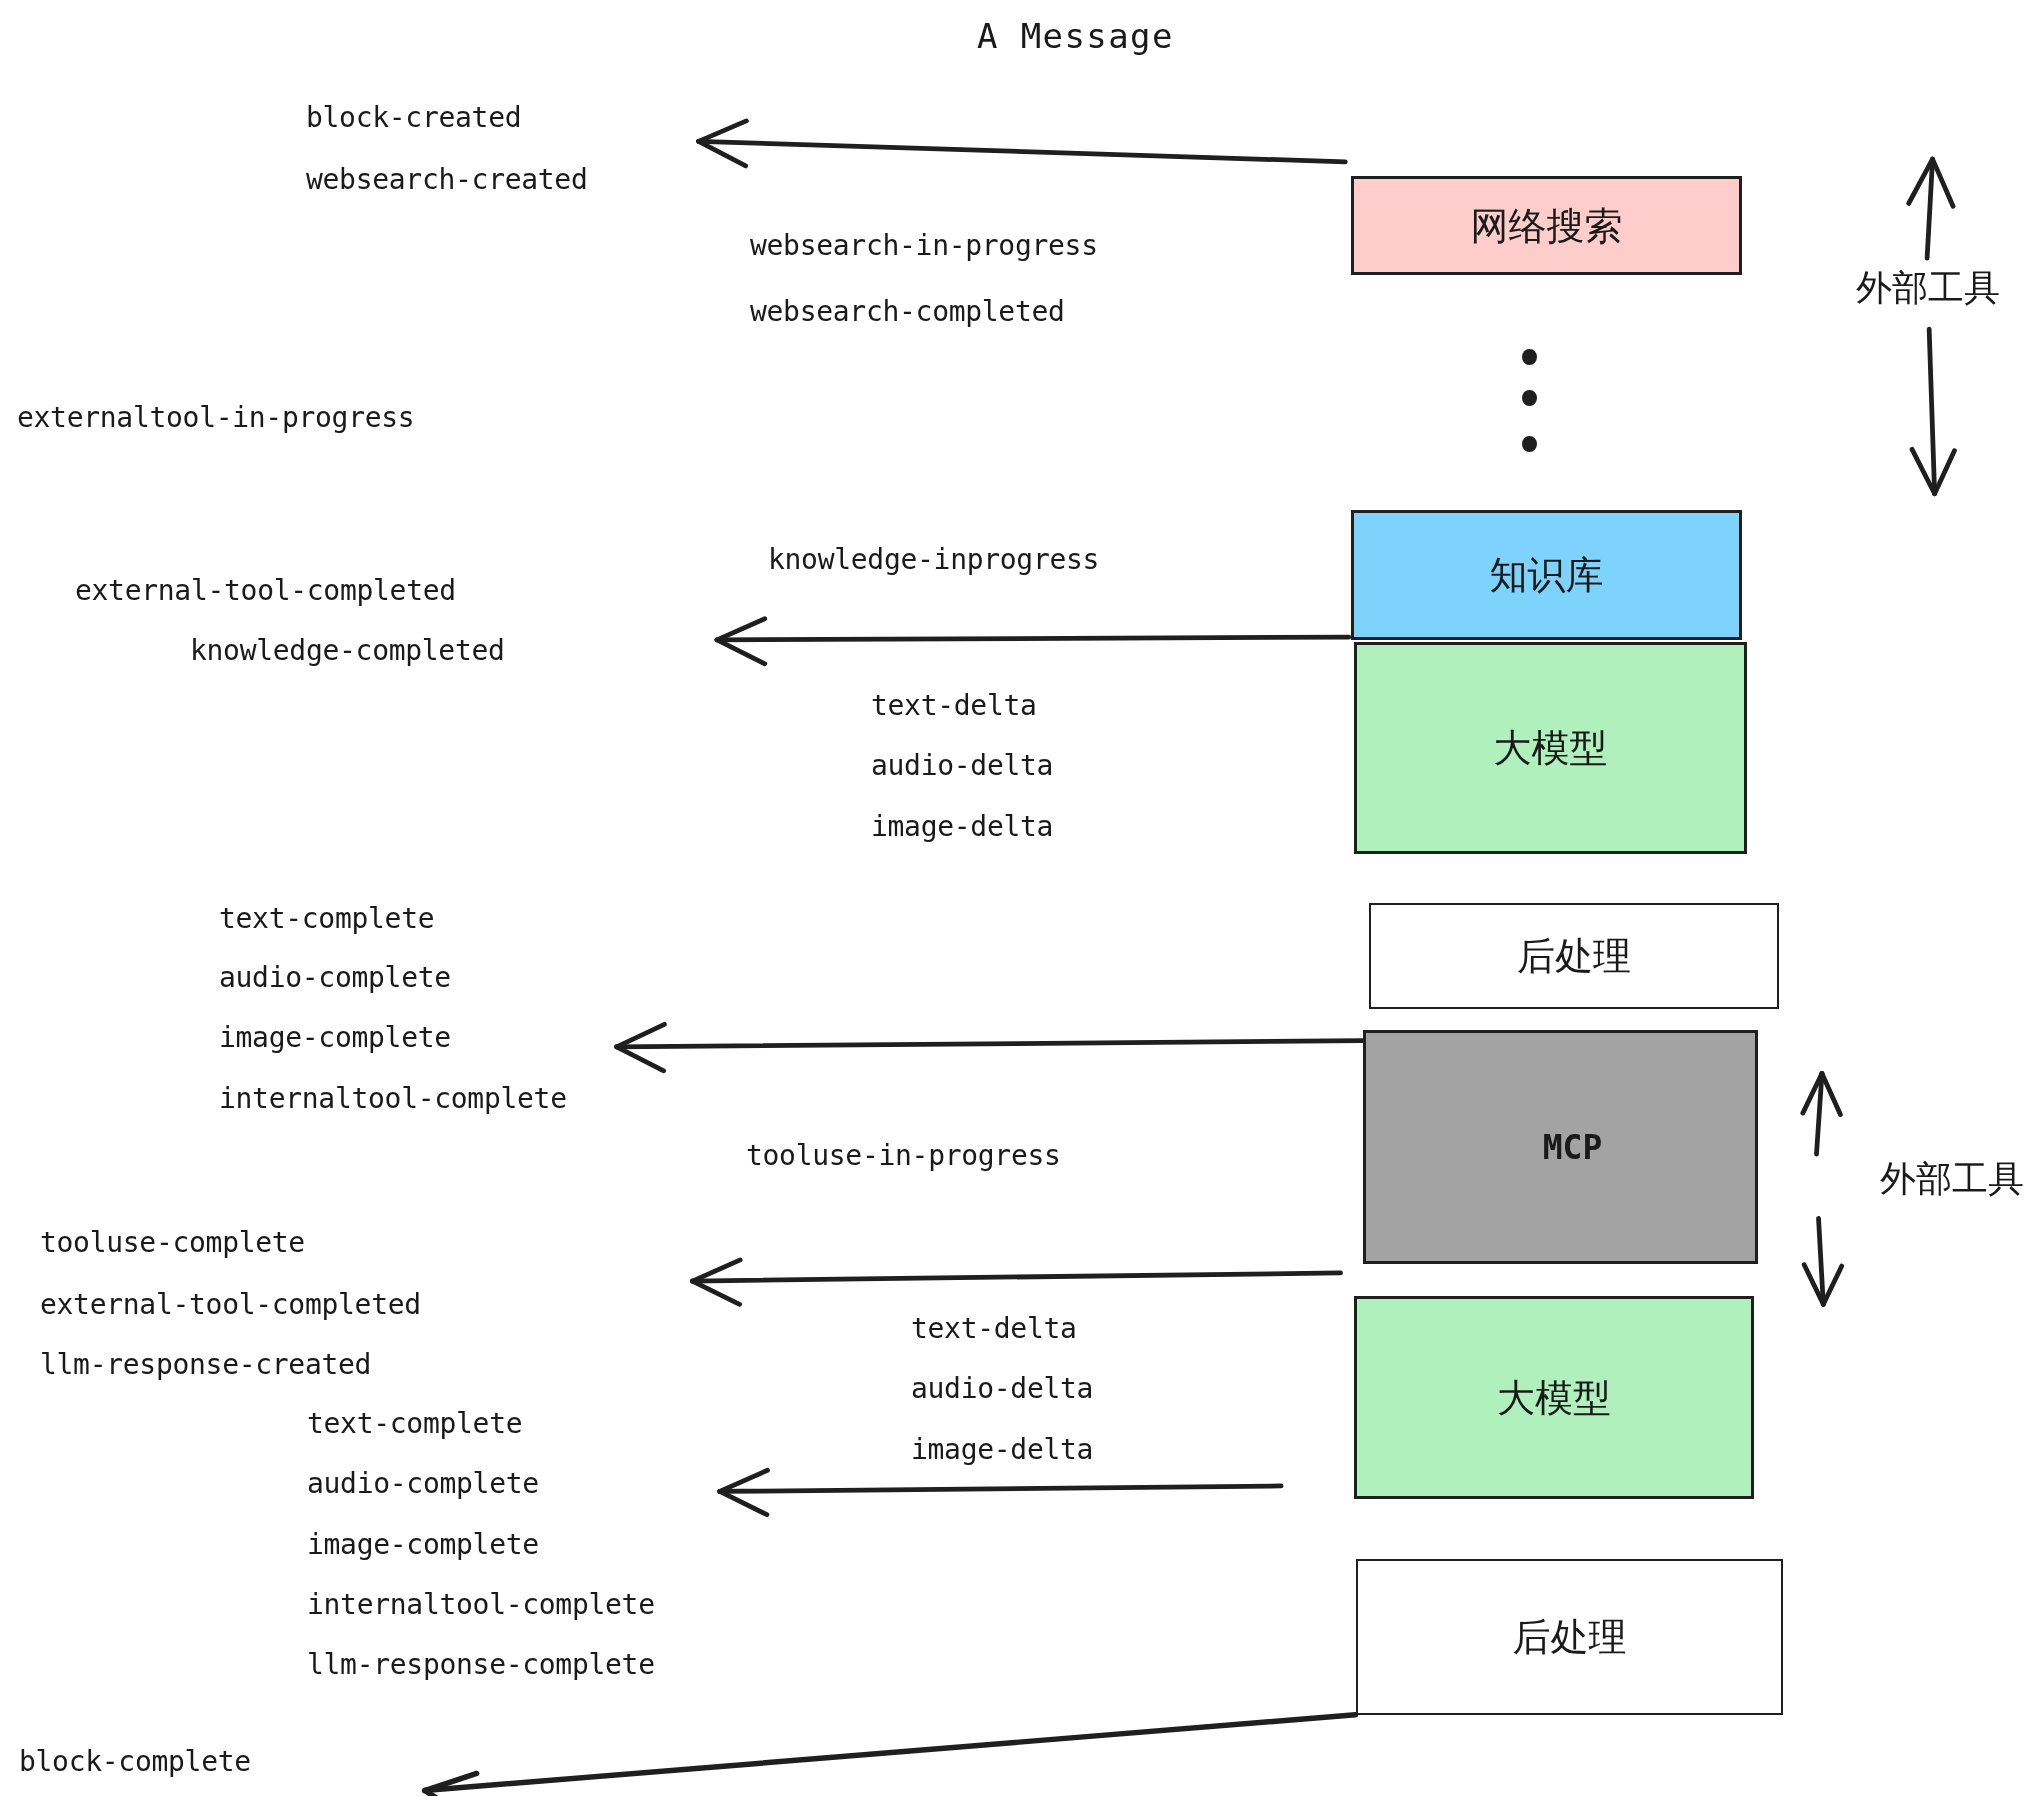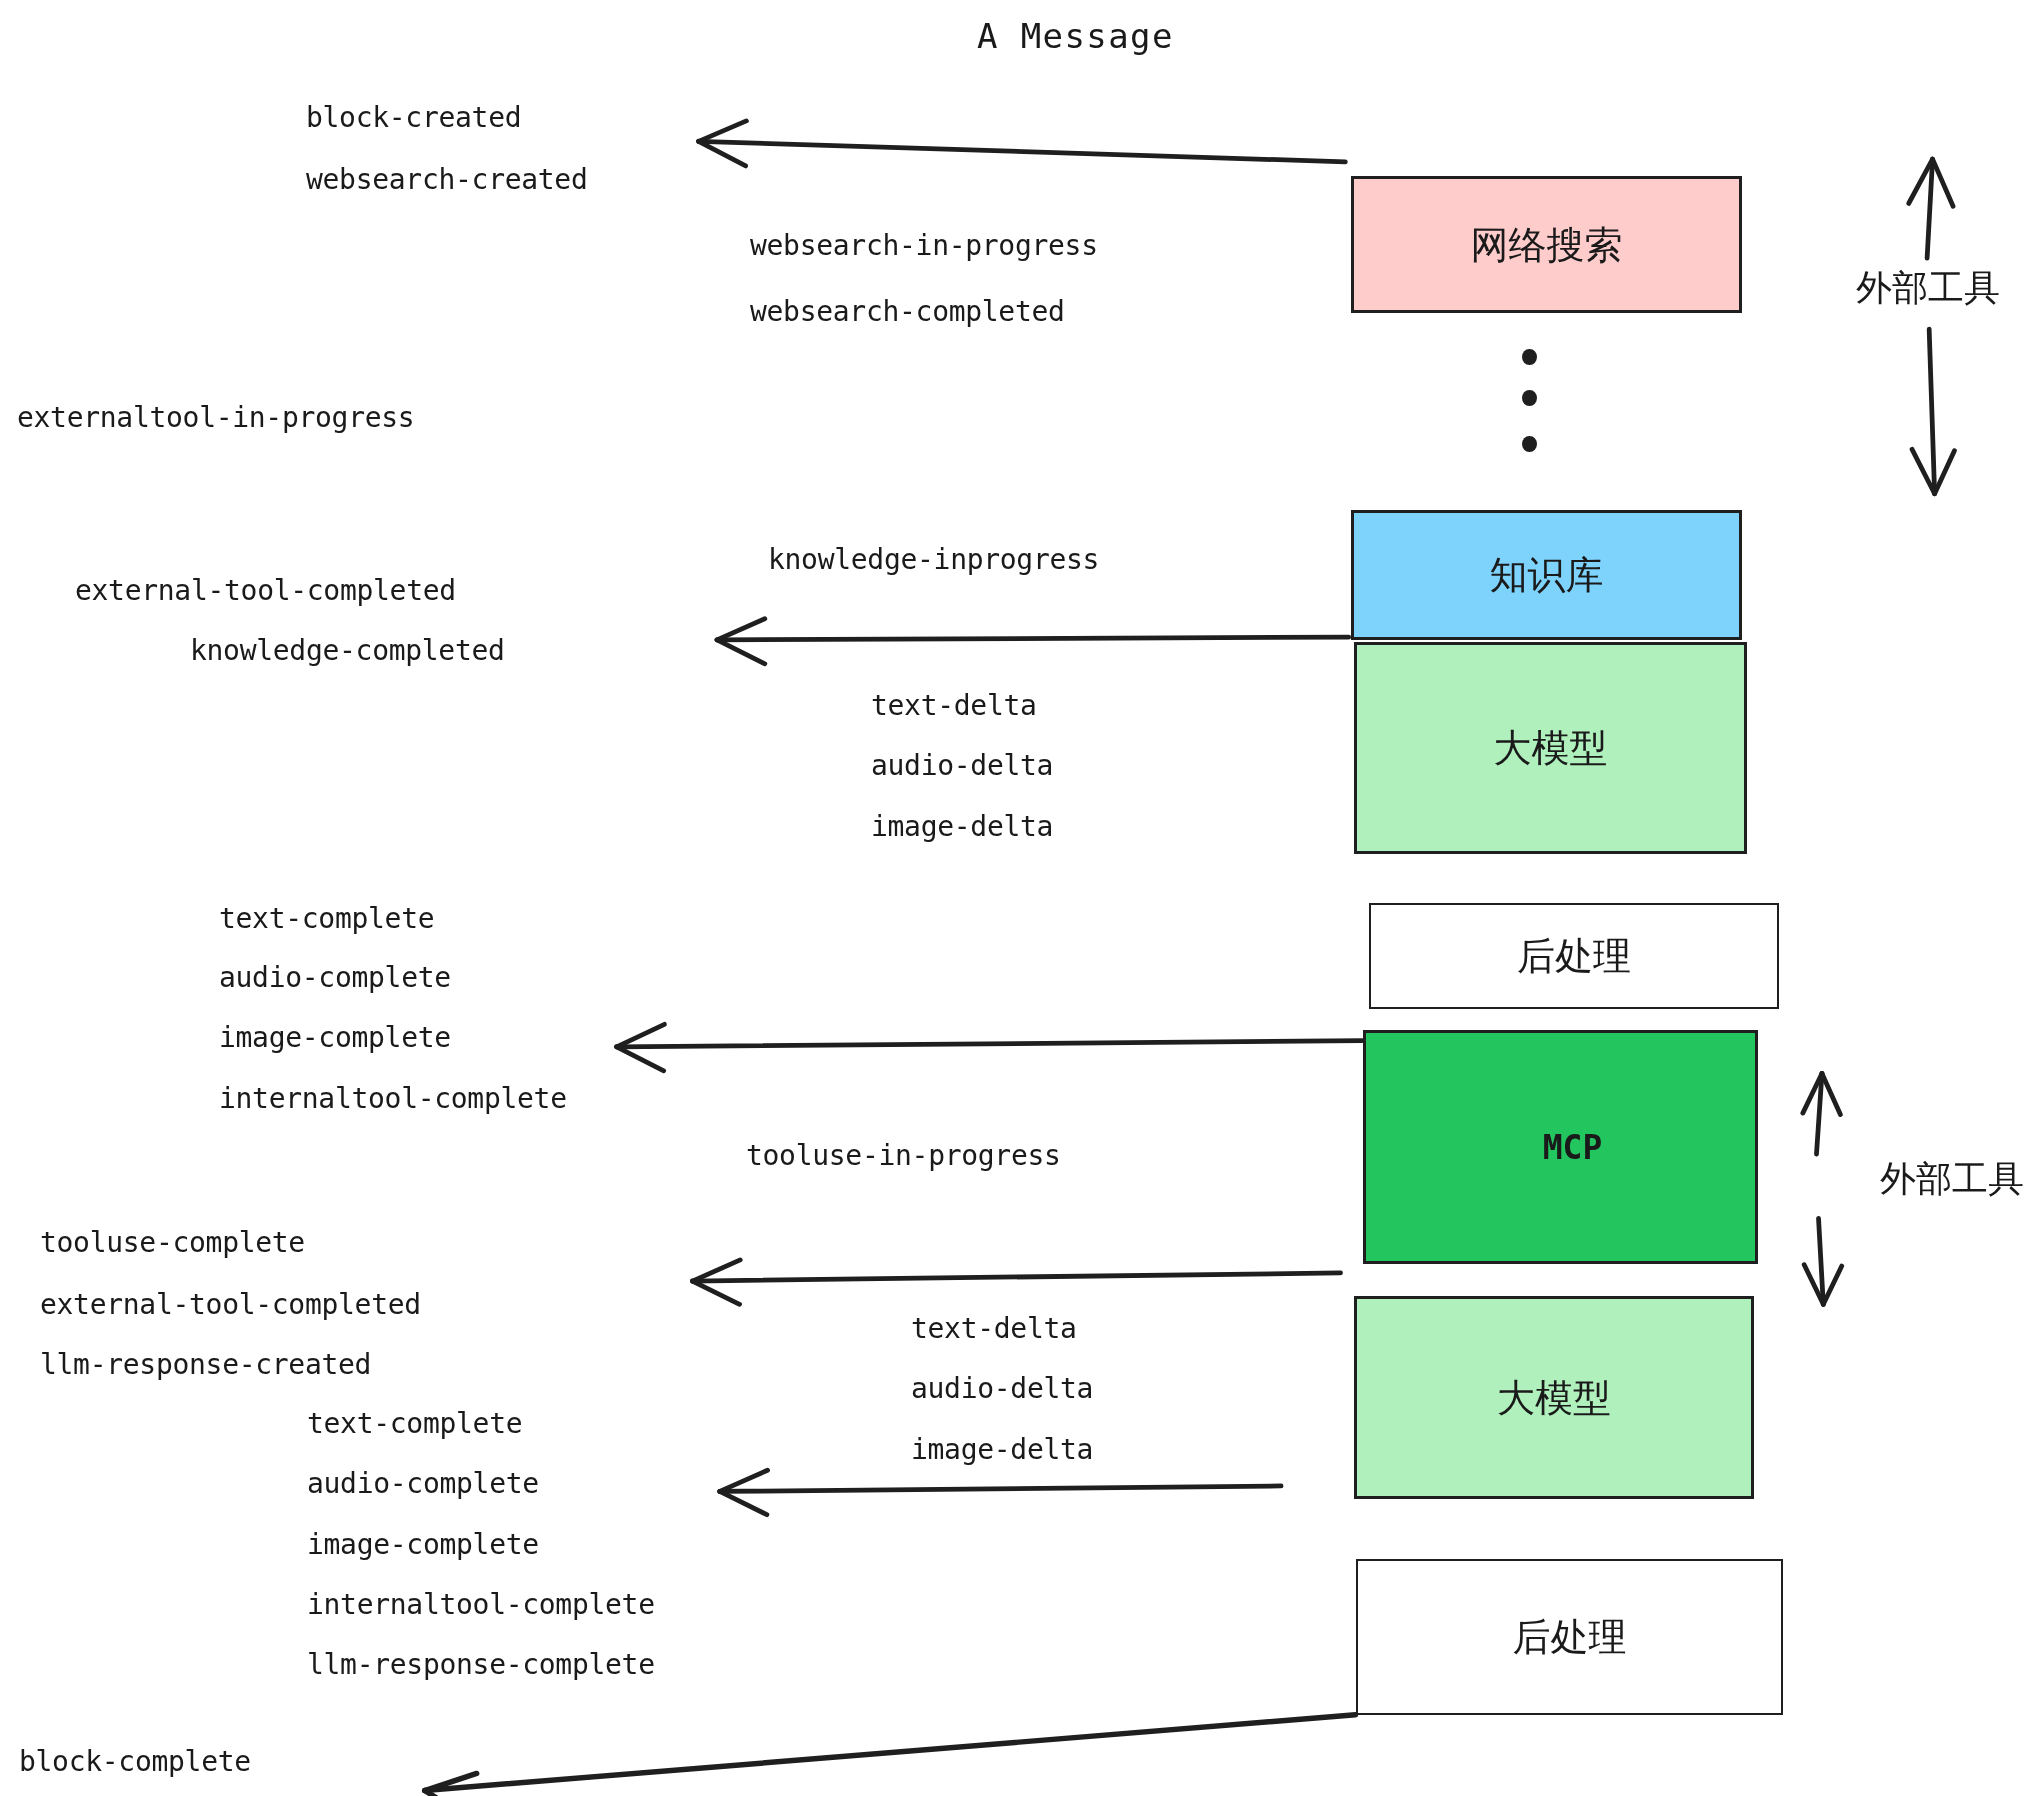--- a/index.html
+++ b/index.html
@@ -116,41 +116,41 @@
     <g stroke="#1f1f1f" stroke-width="7" fill="none" stroke-linecap="round">
       <path d="M2660 1690 L2668 1572"></path>
       <path d="M2668 1572 L2640 1630"></path>
       <path d="M2668 1572 L2695 1632"></path>
       <path d="M2663 1784 L2670 1910"></path>
       <path d="M2670 1910 L2642 1852"></path>
       <path d="M2670 1910 L2697 1854"></path>
     </g>
   </svg>
 
-  <div class="box" style="left:1351px;top:176px;width:391px;height:137px;background:#FFCCCC;">
+  <div class="box" style="left:1351px;top:176px;width:391px;height:99px;background:#FFCCCC;">
     <span class="lbl">网络搜索</span>
   </div>
 
   <div class="dot" style="left:1522px;top:349px;"></div>
   <div class="dot" style="left:1522px;top:390px;"></div>
   <div class="dot" style="left:1522px;top:436px;"></div>
 
   <div class="box" style="left:1351px;top:510px;width:391px;height:130px;background:#7dd3fc;">
     <span class="lbl">知识库</span>
   </div>
 
   <div class="box" style="left:1354px;top:642px;width:393px;height:212px;background:#AFF0BC;">
     <span class="lbl">大模型</span>
   </div>
 
   <div class="box" style="left:1369px;top:903px;width:410px;height:106px;background:#FFFFFF;border-width:2.7px;">
     <span class="lbl">后处理</span>
   </div>
 
-  <div class="box" style="left:1363px;top:1030px;width:395px;height:234px;background:#22c55e;padding-left:24px;">
+  <div class="box" style="left:1363px;top:1030px;width:395px;height:234px;background:#a3a3a3;padding-left:24px;">
     <span class="lbl latin">MCP</span>
   </div>
 
   <div class="box" style="left:1354px;top:1296px;width:400px;height:203px;background:#AFF0BC;">
     <span class="lbl">大模型</span>
   </div>
 
   <div class="box" style="left:1356px;top:1559px;width:427px;height:156px;background:#FFFFFF;border-width:2.7px;">
     <span class="lbl">后处理</span>
   </div>

